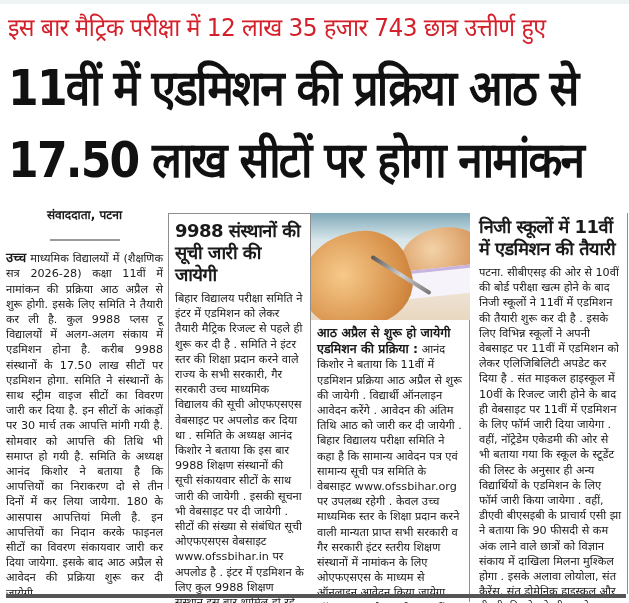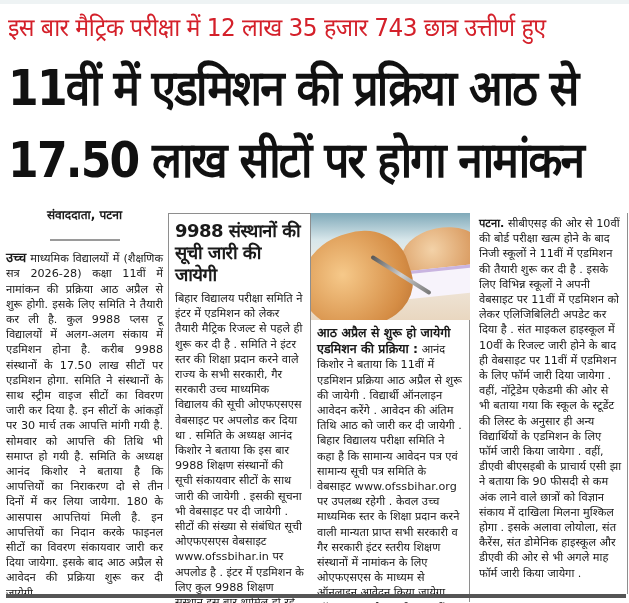--- a/index.html
+++ b/index.html
@@ -28,21 +28,21 @@
   .photo .hand1 { position: absolute; left: -10px; top: 20px; width: 110px; height: 95px; border-radius: 50% 45% 40% 50%;
     background: radial-gradient(circle at 40% 40%, #f6c98a, #d58d45 70%, #b56f32); transform: rotate(-18deg); }
   .photo .hand2 { position: absolute; left: 90px; top: 15px; width: 80px; height: 50px; border-radius: 50%;
     background: radial-gradient(circle at 40% 40%, #f3d2a8, #d99a5f 75%); transform: rotate(-12deg); }
   .photo .pen { position: absolute; left: 55px; top: 60px; width: 70px; height: 4px; background: linear-gradient(90deg, #555, #cfcfcf, #777);
     transform: rotate(32deg); border-radius: 2px; }
   .photo .paper { position: absolute; left: 90px; top: 55px; width: 75px; height: 28px; background: #f7f3fb; border-top: 3px solid #c9b4e0; transform: rotate(-6deg); }
   .col3 .text { padding: 5px 6px 0 6px; }
   .col3 .subhead { font-weight: bold; font-size: 12.5px; line-height: 15px; }
   .col4 { left: 474px; width: 152px; top: 213px; padding: 3px 4px 0 5px; }
-  .col4 .place { font-weight: bold; text-align: right; }
+  .col4 .place { font-weight: normal; text-align: right; }
   .rule-bottom { position: absolute; left: 6px; top: 594px; width: 620px; height: 4px; background: #555; }
   .rule-right { position: absolute; left: 627px; top: 213px; width: 1px; height: 381px; background: #8e8e8e; }
 </style>
 </head>
 <body>
 
 <div class="topstrip"></div>
 
 <div class="kicker">इस बार मैट्रिक परीक्षा में 12 लाख 35 हजार 743 छात्र उत्तीर्ण हुए</div>
 
@@ -66,17 +66,18 @@
     <div class="paper"></div>
     <div class="hand1"></div>
     <div class="pen"></div>
   </div>
   <div class="text">
     <p><span class="subhead">आठ अप्रैल से शुरू हो जायेगी एडमिशन की प्रक्रिया :</span><span> आनंद किशोर ने बताया कि 11वीं में एडमिशन प्रक्रिया आठ अप्रैल से शुरू की जायेगी . विद्यार्थी ऑनलाइन आवेदन करेंगे . आवेदन की अंतिम तिथि आठ को जारी कर दी जायेगी . बिहार विद्यालय परीक्षा समिति ने कहा है कि सामान्य आवेदन पत्र एवं सामान्य सूची पत्र समिति के वेबसाइट www.ofssbihar.org पर उपलब्ध रहेगी . केवल उच्च माध्यमिक स्तर के शिक्षा प्रदान करने वाली मान्यता प्राप्त सभी सरकारी व गैर सरकारी इंटर स्तरीय शिक्षण संस्थानों में नामांकन के लिए ओएफएसएस के माध्यम से ऑनलाइन आवेदन किया जायेगा . ऑफलाइन आवेदन स्वीकार नहीं किया जायेगा .</span></p>
   </div>
 </div>
 
 <div class="col col4">
+  <h2>निजी स्कूलों में 11वीं में एडमिशन की तैयारी</h2>
   <p><span class="place">पटना.</span><span> सीबीएसइ की ओर से 10वीं की बोर्ड परीक्षा खत्म होने के बाद निजी स्कूलों ने 11वीं में एडमिशन की तैयारी शुरू कर दी है . इसके लिए विभिन्न स्कूलों ने अपनी वेबसाइट पर 11वीं में एडमिशन को लेकर एलिजिबिलिटी अपडेट कर दिया है . संत माइकल हाइस्कूल में 10वीं के रिजल्ट जारी होने के बाद ही वेबसाइट पर 11वीं में एडमिशन के लिए फॉर्म जारी दिया जायेगा . वहीं, नॉट्रेडेम एकेडमी की ओर से भी बताया गया कि स्कूल के स्टूडेंट की लिस्ट के अनुसार ही अन्य विद्यार्थियों के एडमिशन के लिए फॉर्म जारी किया जायेगा . वहीं, डीएवी बीएसइबी के प्राचार्य एसी झा ने बताया कि 90 फीसदी से कम अंक लाने वाले छात्रों को विज्ञान संकाय में दाखिला मिलना मुश्किल होगा . इसके अलावा लोयोला, संत कैरेंस, संत डोमेनिक हाइस्कूल और डीएवी की ओर से भी अगले माह फॉर्म जारी किया जायेगा .</span></p>
 </div>
 
 <div class="rule-right"></div>
 <div class="rule-bottom"></div>
 
 </body></html>

